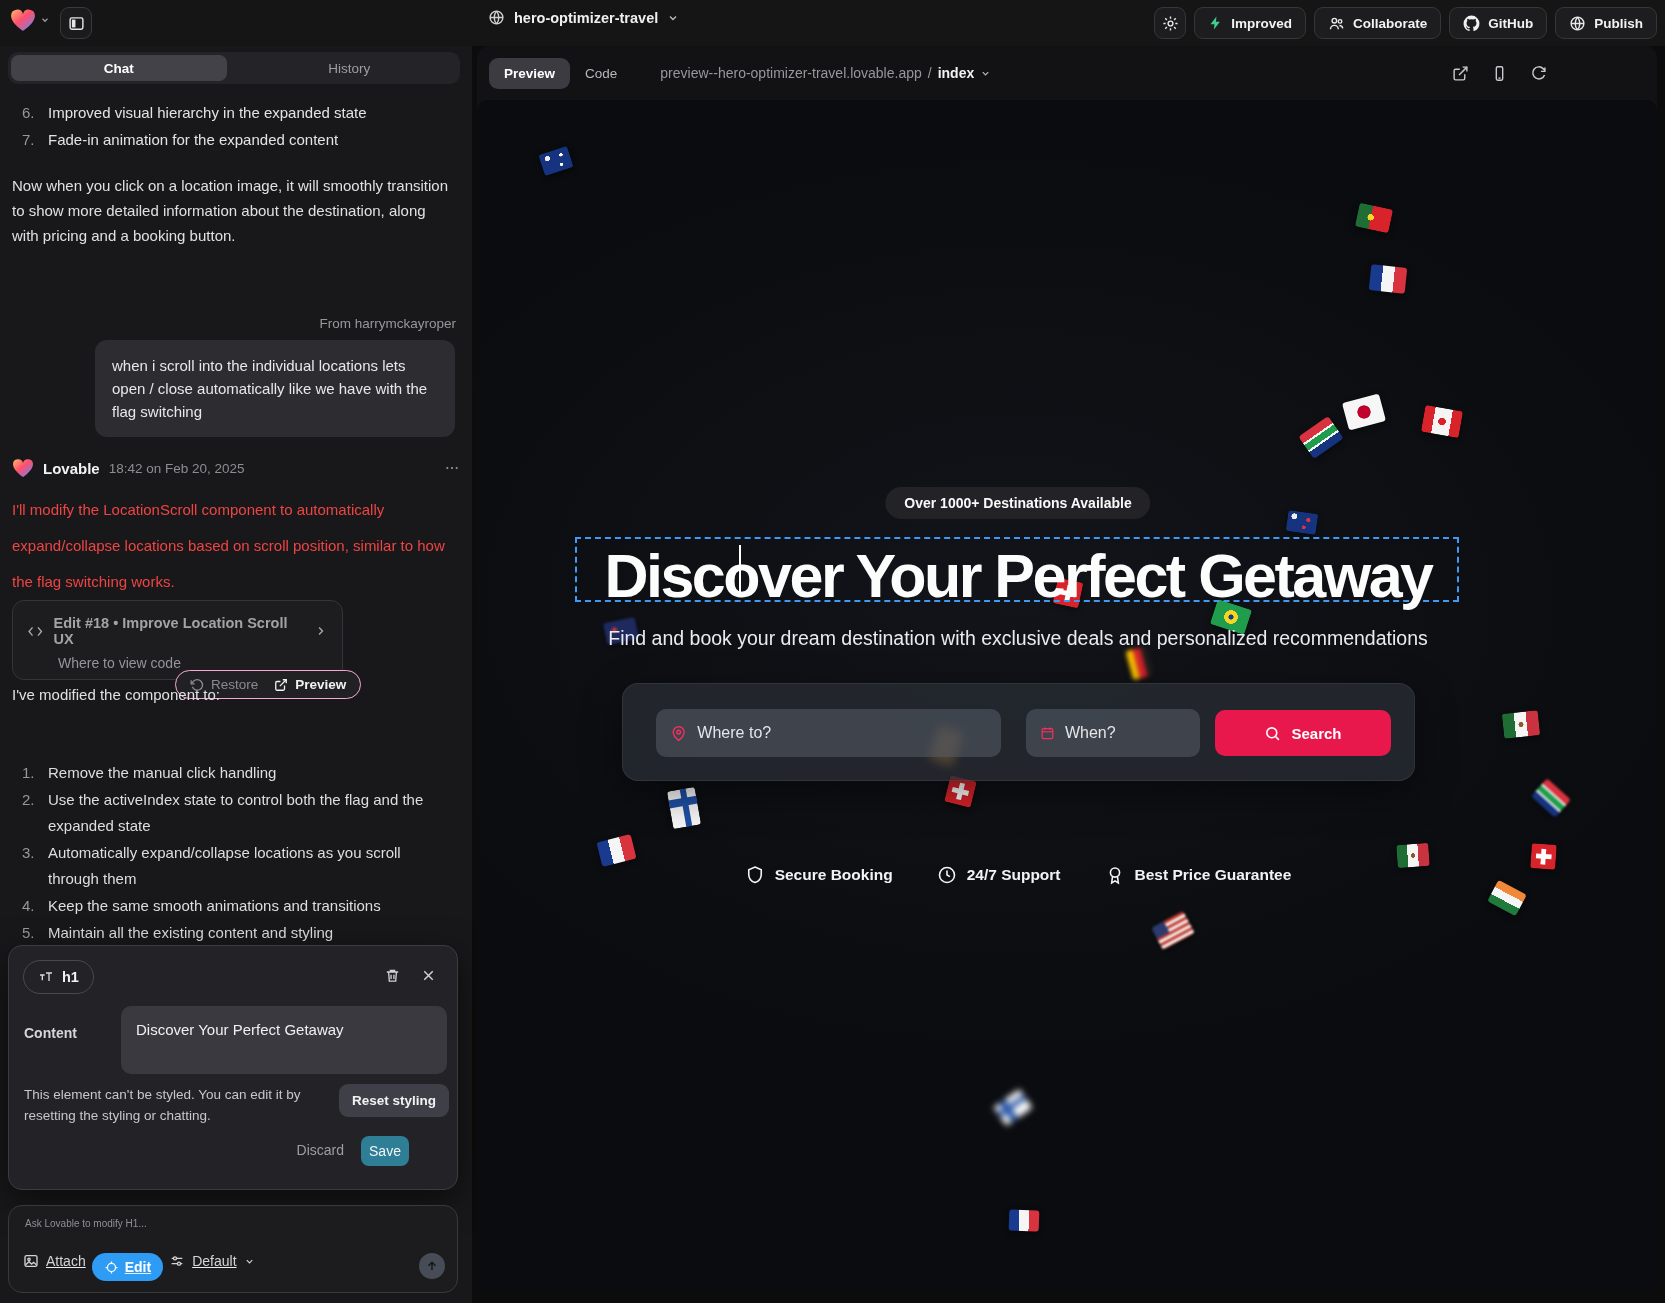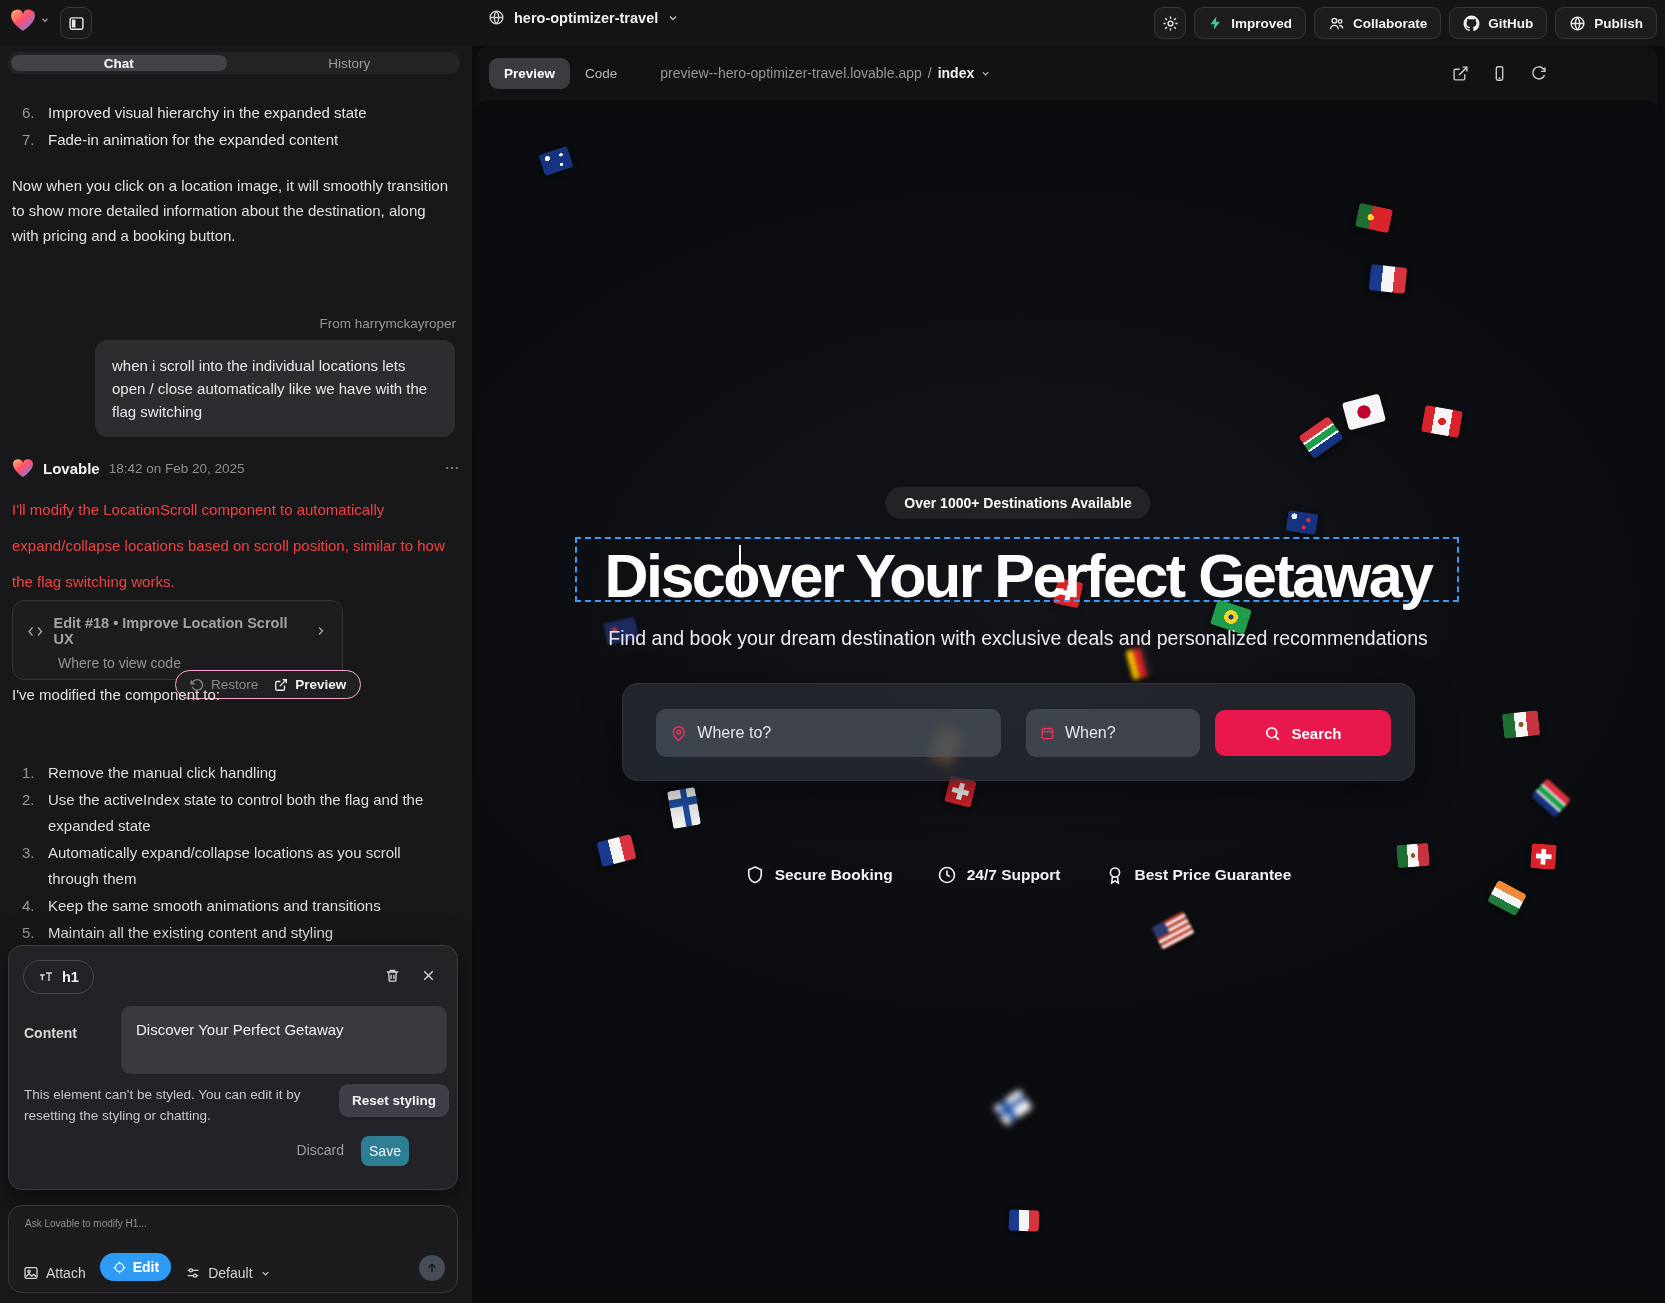--- a/index.html
+++ b/index.html
@@ -21,21 +21,21 @@
   .chev-sm { color:#9a9a9e; }
   .panel-toggle { position:absolute; left:60px; top:7px; width:32px; height:32px; border:1px solid #39393e; border-radius:9px; background:#1b1b1d; display:flex; align-items:center; justify-content:center; color:#e6e6e9; }
   .project-select { position:absolute; left:488px; top:9px; display:flex; align-items:center; gap:9px; color:#f0f0f2; font-size:14.5px; font-weight:bold; cursor:pointer; }
   .project-select .gchev { color:#bdbdc2; }
   .top-actions { position:absolute; right:8px; top:7px; display:flex; gap:8px; align-items:center; }
   .tbtn { height:32px; display:flex; align-items:center; gap:8px; padding:0 13px; background:#1d1d1f; border:1px solid #363639; border-radius:9px; color:#f2f2f4; font-size:13.5px; font-weight:bold; cursor:pointer; }
   .tbtn.icon-only { width:32px; padding:0; justify-content:center; }
 
   
   .left-panel { position:absolute; left:0; top:46px; width:472px; height:1257px; background:#18181a; }
-  .tabs { position:absolute; left:8px; top:6px; width:452px; height:22px; background:#242428; border-radius:10px; display:flex; padding:3px;gap:15px; }
+  .tabs { position:absolute; left:8px; top:6px; width:452px; height:32px; background:#242428; border-radius:10px; display:flex; padding:3px;gap:15px; }
   .tab { flex:1; display:flex; align-items:center; justify-content:center; font-size:13.5px; color:#9c9ca1; border-radius:8px; cursor:pointer; }
   .tab.active { background:#424248; color:#fff; font-weight:bold; }
 
   .chat-scroll { position:absolute; left:0; top:40px; width:472px; height:870px; overflow:hidden; font-size:15px; color:#dededf; }
   .olist { margin-left:22px; }
   .olist .li { display:flex; width:424px; line-height:26px; margin-bottom:1px; }
   .olist .num { width:26px; color:#97979c; flex:none; }
   .olist .li .txt { color:#e3e3e5; }
   .para { margin:20px 12px 0 12px; width:440px; line-height:25px; color:#e0e0e2; }
   .from-label { position:absolute; right:16px; top:230px; font-size:13.5px; color:#97979c;text-align:center; }
@@ -71,21 +71,21 @@
   .content-area { position:absolute; left:112px; top:60px; width:326px; height:68px; background:#39393f; border:none; border-radius:10px; color:#f0f0f2; font-size:15px; padding:13px 15px; font-family:"Liberation Sans",sans-serif; resize:none; outline:none; line-height:21px; }
   .style-note { position:absolute; left:15px; top:138px; width:316px; font-size:13.5px; line-height:21px; color:#c7c7cb; }
   .reset-btn { position:absolute; right:8px; top:138px; height:33px; padding:0 13px; background:#3f3f47; border:none; border-radius:9px; color:#f2f2f4; font-size:13.5px; font-weight:bold; cursor:pointer; font-family:"Liberation Sans",sans-serif; }
   .discard-btn { position:absolute; right:113px; top:196px; font-size:14px; color:#9d9da2; cursor:pointer; background:none; border:none; font-family:"Liberation Sans",sans-serif; }
   .save-btn { position:absolute; right:48px; top:190px; width:48px; height:30px; background:#2e7e95; border:none; border-radius:8px; color:#eef6f8; font-size:14px; cursor:pointer; font-family:"Liberation Sans",sans-serif; }
 
   
   .chat-input-box { position:absolute; left:8px; top:1159px; width:450px; height:88px; background:#1c1c1f; border:1px solid #39393d; border-radius:14px; }
   .chat-input { position:absolute; left:16px; top:12px; width:400px; background:transparent; border:none; outline:none; color:#e8e8ea; font-size:10px; font-family:"Liberation Sans",sans-serif; }
   .chat-input::placeholder { color:#8f8f94; }
-  .ci-toolbar { position:absolute; left:14px; bottom:11px; right:12px; display:flex; align-items:flex-end; gap:14px; }
+  .ci-toolbar { position:absolute; left:14px; bottom:11px; right:12px; display:flex; align-items:flex-start; gap:6px;text-decoration:underline; }
   .ci-attach { display:flex; align-items:center; gap:7px; color:#d4d4d7; font-size:14px; cursor:pointer; }
   .ci-edit { display:flex; align-items:center; gap:6px; background:#2e9cf4; border-radius:999px; height:28px; padding:0 12px; color:#fff; font-size:14px; font-weight:bold; cursor:pointer; }
   .ci-mode { display:flex; align-items:center; gap:7px; color:#d4d4d7; font-size:14px; cursor:pointer; }
   .ci-send { margin-left:auto; width:26px; height:26px; border-radius:50%; background:#474d56; display:flex; align-items:center; justify-content:center; color:#16181c; cursor:pointer; }
 
   
   .preview-shell { position:absolute; left:477px; top:46px; width:1180px; height:1246px; background:#121214; border-radius:12px; }
   .pv-toolbar { position:absolute; left:0; top:0; width:100%; height:54px; display:flex; align-items:center; }
   .pv-tab { height:31px; display:flex; align-items:center; padding:0 15px; border-radius:9px; font-size:13.5px; color:#b7b7bc; cursor:pointer; }
   .pv-tab.active { background:#3b3b41; color:#fff; font-weight:bold; margin-left:12px; }

